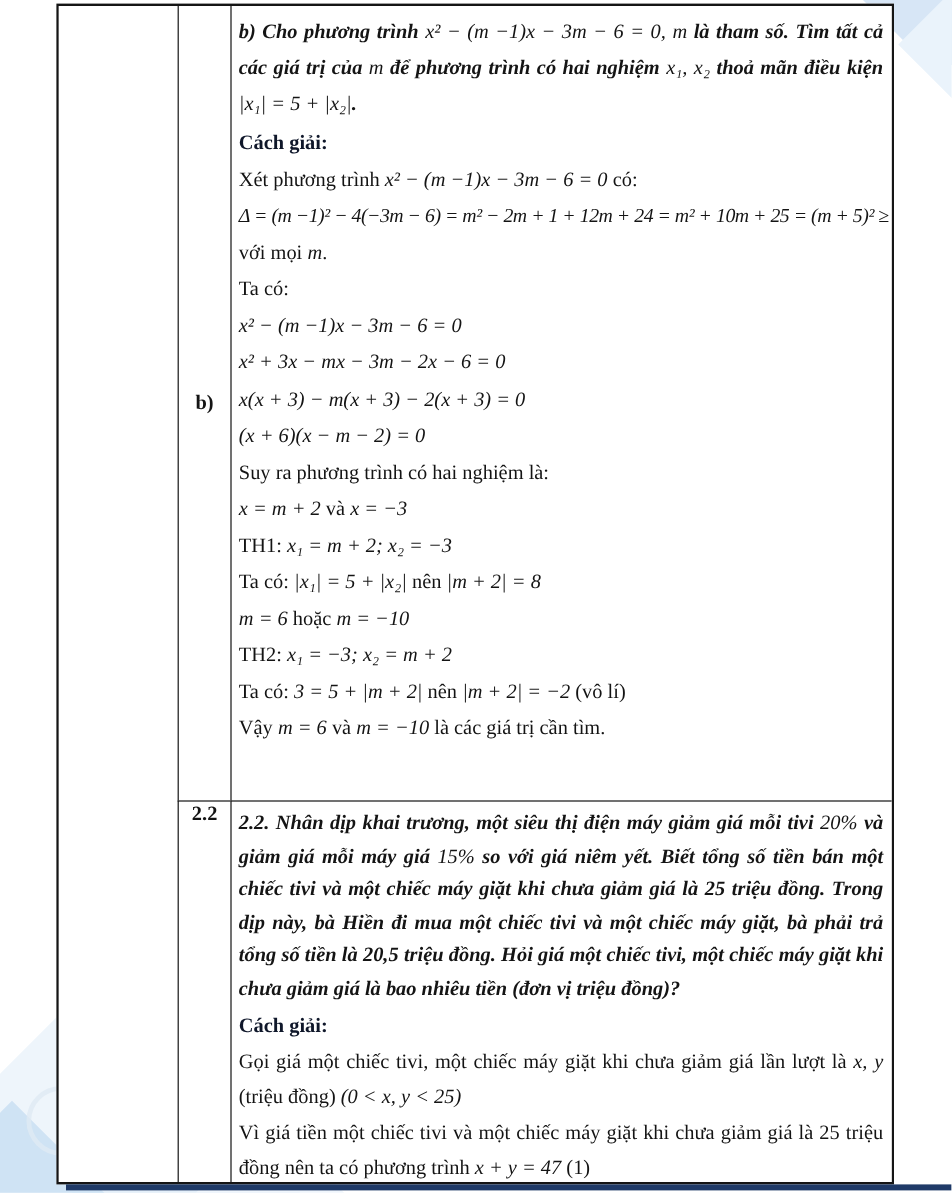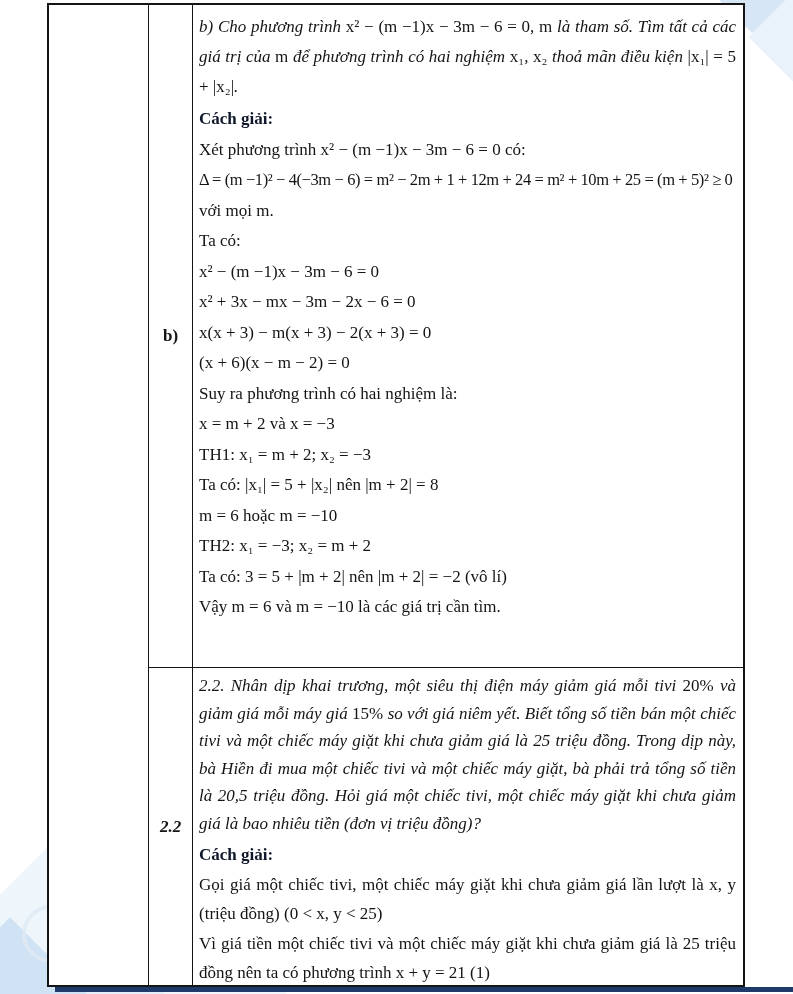--- a/index.html
+++ b/index.html
@@ -33,33 +33,33 @@
     grid-template-rows: 662px 1fr;
     z-index: 1;
   }
   .cell { background: #fff; }
   .cell-number-col { grid-column: 1; grid-row: 1 / 3; }
   .cell-label-b    { grid-column: 2; grid-row: 1; border-left: 1.5px solid #151515;
                      display: flex; align-items: center; justify-content: center; }
   .cell-content-b  { grid-column: 3; grid-row: 1; border-left: 1.5px solid #151515;
                      padding: 7px 7px 0 6px; overflow: hidden; }
   .cell-label-22   { grid-column: 2; grid-row: 2; border-left: 1.5px solid #151515; border-top: 1.5px solid #151515;
-                     display: flex; align-items: center; justify-content: center; font-style: italic; }
+                     display: flex; align-items: flex-start; justify-content: center; }
   .cell-content-22 { grid-column: 3; grid-row: 2; border-left: 1.5px solid #151515; border-top: 1.5px solid #151515;
                      padding: 4px 7px 0 6px; overflow: hidden; }
   .row-label { font-weight: bold; font-size: 17px; }
 
   
   .statement { font-size: 17px; line-height: 30px; text-align: justify; text-align-last: left; margin-bottom: 2px; }
   .cell-content-22 .statement { line-height: 27.5px; margin-bottom: 3px; }
   .sol-line { font-size: 17px; line-height: 30.5px; }
   .cell-content-22 .sol-line { line-height: 29.5px; text-align: justify; text-align-last: left; }
   .sol-line.tight { white-space: nowrap; letter-spacing: -0.4px; font-size: 16.5px; }
-  .seg-bi { font-weight: normal; font-style: italic; }
-  .seg-m  { }
+  .seg-bi { font-weight: bold; font-style: italic; }
+  .seg-m  { font-style: italic; }
   .seg-t  { font-style: normal; }
   .seg-r  { color: #0f172a; font-weight: bold; }
 </style>
 </head>
 <body>
 
 <div class="deco deco-tr1"></div>
 <div class="deco deco-tr2"></div>
 <div class="deco deco-bl1"></div>
 <div class="deco deco-bl2"></div>
@@ -98,16 +98,16 @@
   </div>
 
   <div class="cell cell-label-22">
     <span class="row-label">2.2</span>
   </div>
   <div class="cell cell-content-22">
     <div class="statement"><span class="seg-bi">2.2. Nhân dịp khai trương, một siêu thị điện máy giảm giá mỗi tivi </span><span class="seg-m">20%</span><span class="seg-bi"> và giảm giá mỗi máy giá </span><span class="seg-m">15%</span><span class="seg-bi"> so với giá niêm yết. Biết tổng số tiền bán một chiếc tivi và một chiếc máy giặt khi chưa giảm giá là 25 triệu đồng. Trong dịp này, bà Hiền đi mua một chiếc tivi và một chiếc máy giặt, bà phải trả tổng số tiền là 20,5 triệu đồng. Hỏi giá một chiếc tivi, một chiếc máy giặt khi chưa giảm giá là bao nhiêu tiền (đơn vị triệu đồng)?</span></div>
     <div class="solution">
         <div class="sol-line"><span class="seg-r">Cách giải:</span></div>
         <div class="sol-line"><span class="seg-t">Gọi giá một chiếc tivi, một chiếc máy giặt khi chưa giảm giá lần lượt là </span><span class="seg-m">x, y</span><span class="seg-t"> (triệu đồng) </span><span class="seg-m">(0 &lt; x, y &lt; 25)</span></div>
-        <div class="sol-line"><span class="seg-t">Vì giá tiền một chiếc tivi và một chiếc máy giặt khi chưa giảm giá là 25 triệu đồng nên ta có phương trình </span><span class="seg-m">x + y = 21</span><span class="seg-t"> (1)</span></div>
+        <div class="sol-line"><span class="seg-t">Vì giá tiền một chiếc tivi và một chiếc máy giặt khi chưa giảm giá là 25 triệu đồng nên ta có phương trình </span><span class="seg-m">x + y = 47</span><span class="seg-t"> (1)</span></div>
       </div>
   </div>
 </div>
 
 </body></html>

